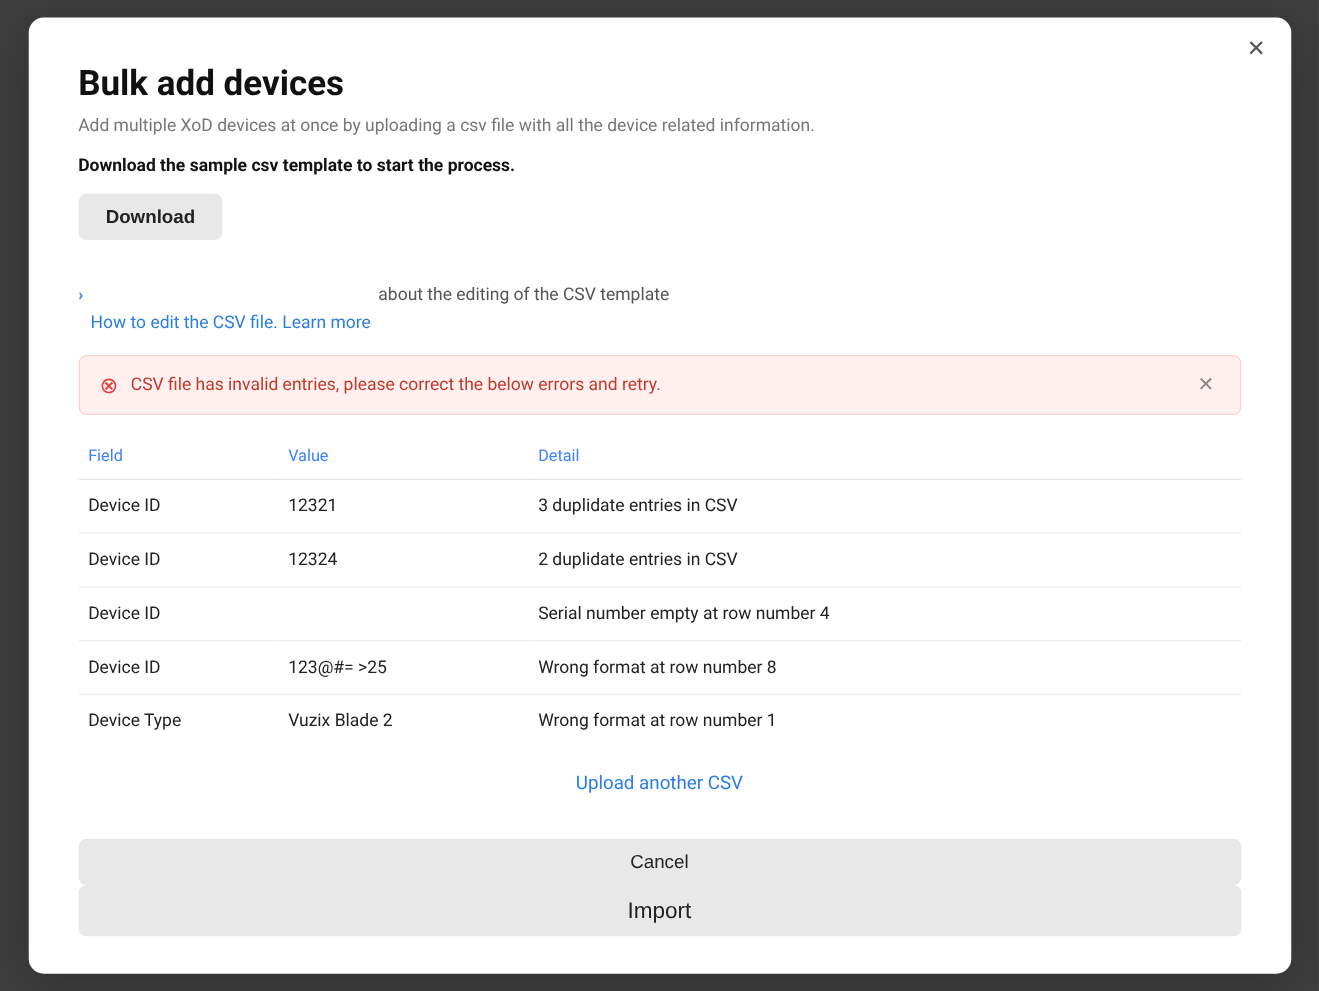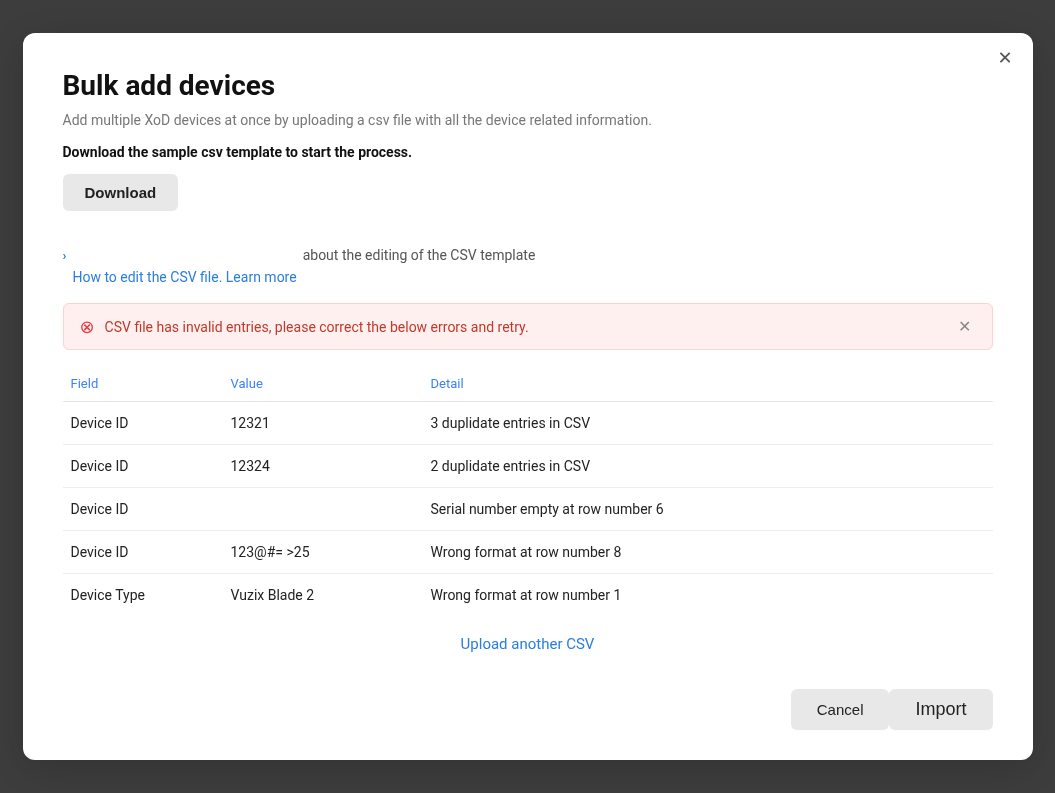--- a/index.html
+++ b/index.html
@@ -148,20 +148,21 @@
       color: #2a7de1;
       font-size: 15px;
       text-decoration: none;
       cursor: pointer;
     }
     .modal-footer {
       display: flex;
       justify-content: flex-end;
       gap: 0;
       margin-top: 36px;
+      flex-direction: column;
     }
     .cancel-btn {
       background: #e8e8e8;
       border: none;
       border-radius: 6px;
       padding: 10px 26px;
       font-size: 15px;
       color: #222;
       cursor: pointer;
     }
@@ -220,21 +221,21 @@
             <td>3 duplidate entries in CSV</td>
           </tr>
           <tr>
             <td>Device ID</td>
             <td>12324</td>
             <td>2 duplidate entries in CSV</td>
           </tr>
           <tr>
             <td>Device ID</td>
             <td></td>
-            <td>Serial number empty at row number 6</td>
+            <td>Serial number empty at row number 4</td>
           </tr>
           <tr>
             <td>Device ID</td>
             <td>123@#= &gt;25</td>
             <td>Wrong format at row number 8</td>
           </tr>
           <tr>
             <td>Device Type</td>
             <td>Vuzix Blade 2</td>
             <td>Wrong format at row number 1</td>

